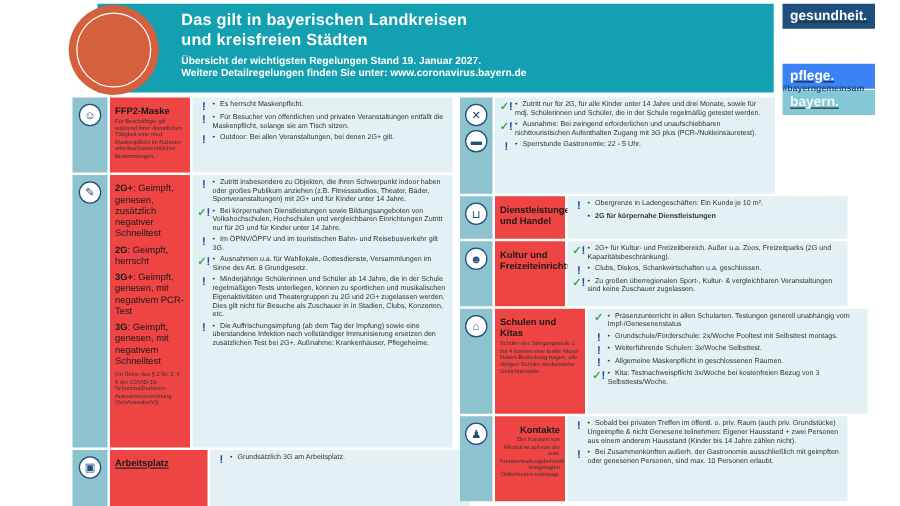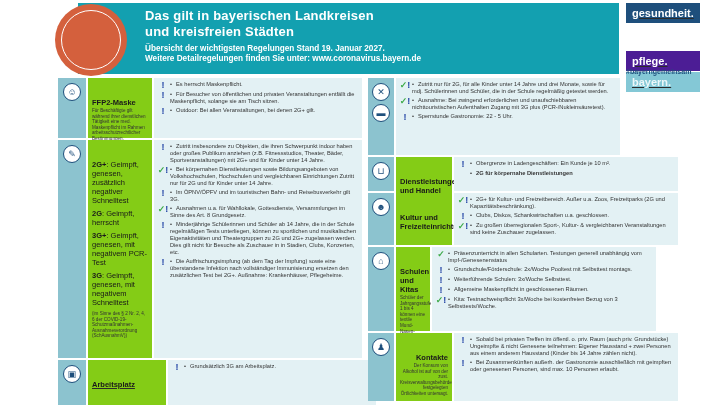--- a/index.html
+++ b/index.html
@@ -9,27 +9,27 @@
   
   .header-band { position: absolute; left: 78px; top: 3px; width: 541px; height: 71px; background: #13a0b0; }
   .header-circle { position: absolute; left: 55px; top: 4px; width: 72px; height: 72px; border-radius: 50%; background: #d4603d; }
   .header-circle::after { content: ""; position: absolute; left: 6px; top: 6px; right: 6px; bottom: 6px; border: 1.5px solid #ffffff; border-radius: 50%; }
   .title { position: absolute; left: 145px; top: 8px; color: #fff; font-weight: bold; font-size: 13px; line-height: 16px; letter-spacing: 0.2px; }
   .subtitle { position: absolute; left: 145px; top: 44px; color: #fff; font-weight: bold; font-size: 8.2px; line-height: 10px; }
 
   .logo { position: absolute; left: 626px; top: 3px; width: 74px; text-decoration: underline; }
   .logo div { height: 20px; color: #fff; font-weight: bold; font-size: 11px; line-height: 20px; padding-left: 6px; margin-bottom: 1px; }
   .logo .l1 { background: #1e4f7c; }
-  .logo .l2 { background: #4c1d95; margin-top: 28px; }
+  .logo .l2 { background: #3b82f6; margin-top: 28px; }
   .logo .l3 { background: #84c8d6; color: #ecf7f9; }
   .logo .tag { position: absolute; left: 0; top: 65px; font-size: 7px; color: #1e4f7c; font-weight: bold; white-space: nowrap; }
   .row { position: absolute; display: flex; }
   .iconcell { background: #8cc3cf; display: flex; flex-direction: column; align-items: center; padding-top: 5px; gap: 3px; }
   .icon { width: 18px; height: 18px; border-radius: 50%; background: #fff; border: 1.5px solid #1e4f7c; display: flex; align-items: center; justify-content: center; color: #1e4f7c; font-size: 9px; line-height: 1; }
-  .labelcell { background: #84cc16; margin-left: 2px; padding: 20px 4px; }
+  .labelcell { background: #ef4444; margin-left: 2px; padding: 6px 4px; }
   .lbl { font-weight: bold; font-size: 7.5px; line-height: 9px; color: #1a1a1a; }
   .lbl .n { font-weight: normal; }
   .small { font-size: 4.6px; line-height: 5.6px; color: #333; margin-top: 1px; }
   .contentcell { background: #e3f1f4; margin-left: 2px; padding: 3px 4px 3px 2px; }
   .item { display: flex; margin-bottom: 2px; }
   .mark { width: 14px; flex: 0 0 14px; font-weight: bold; font-size: 9px; line-height: 8px; text-align: center; }
   .mark .ck { color: #3caa48; }
   .mark .ex { color: #2546a6; }
   .txt { font-size: 5.7px; line-height: 7px; color: #333; }
   .txt::before { content: "•"; display: inline-block; width: 6px; }
@@ -193,21 +193,21 @@
         <span class="mark"><span class="ck">✓</span><span class="ex">!</span></span>
         <span class="txt">Zu großen überregionalen Sport-, Kultur- &amp; vergleichbaren Veranstaltungen sind keine Zuschauer zugelassen.</span>
       </div>
   </div>
 </div>
 
 <div class="row" style="left:368px; top:247px; height:84px;">
   <div class="iconcell" style="width:26px;">
     <div class="icon">⌂</div>
   </div>
-  <div class="labelcell" style="width:34px;">
+  <div class="labelcell" style="width:72px;">
     <div class="lbl">Schulen und Kitas</div>
     <div class="small">Schüler der Jahrgangsstufe 1 bis 4 können eine textile Mund-Nasen-Bedeckung tragen, alle übrigen Schüler medizinische Gesichtsmaske.</div>
   </div>
   <div class="contentcell" style="width:224px;">
     <div class="item">
         <span class="mark"><span class="ck">✓</span></span>
         <span class="txt">Präsenzunterricht in allen Schularten. Testungen generell unabhängig vom Impf-/Genesenenstatus</span>
       </div>
     <div class="item">
         <span class="mark"><span class="ex">!</span></span>

